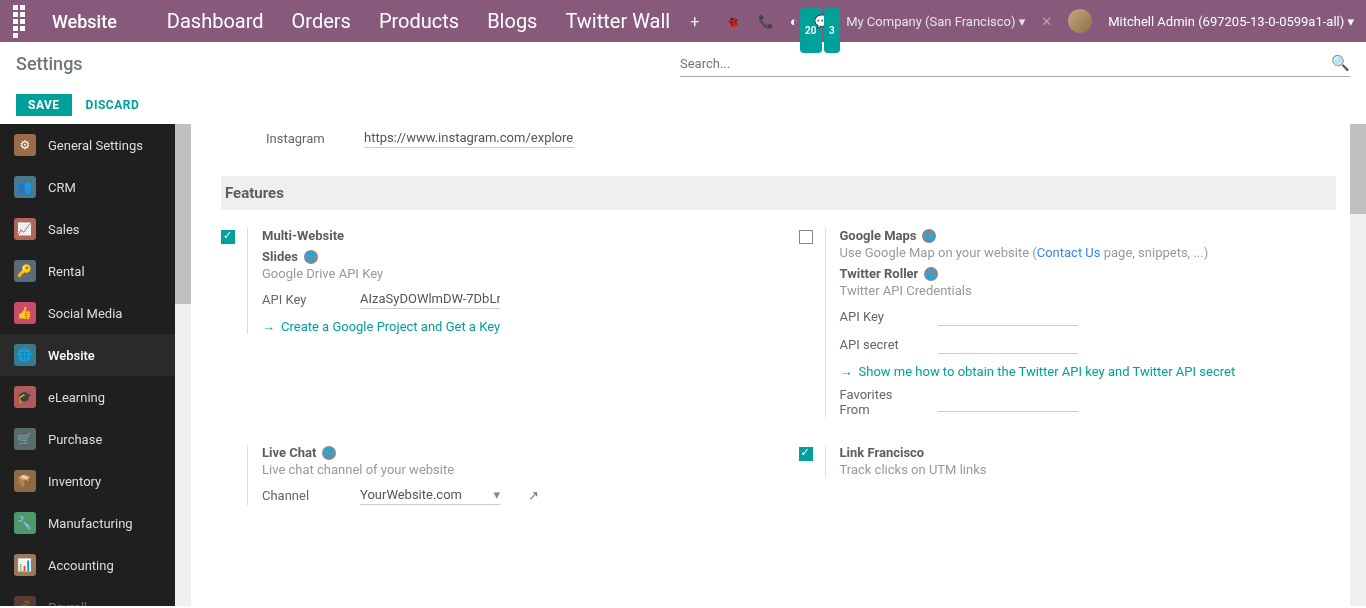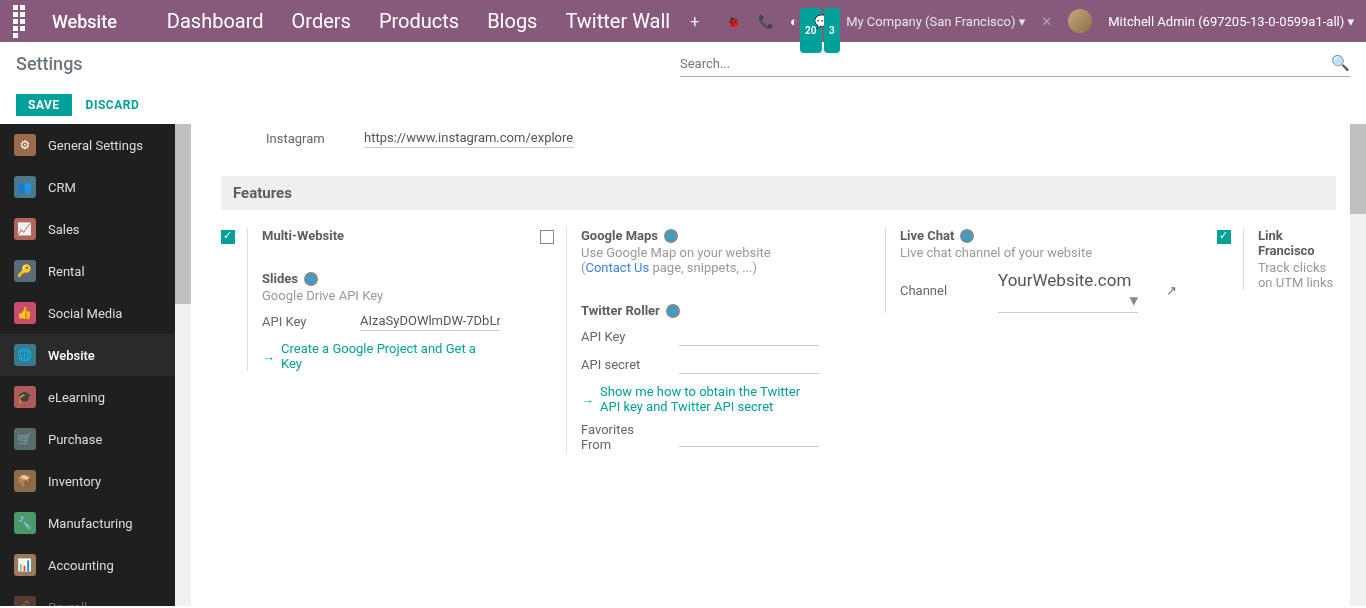--- a/index.html
+++ b/index.html
@@ -30,36 +30,36 @@
 .sidebar-item{display:flex;align-items:center;padding:10px 14px;gap:12px;cursor:pointer;font-size:13px}
 .sidebar-item.active{background:#2a2a2a;color:#fff;font-weight:500}
 .sb-icon{width:22px;height:22px;border-radius:3px;display:flex;align-items:center;justify-content:center;font-size:12px;color:#fff;flex-shrink:0}
 .scroll-track{width:16px;background:#f0f0f0;position:relative;flex-shrink:0}
 .scroll-thumb{position:absolute;width:100%;background:#c0c0c0;top:0;height:180px}
 .content{flex:1;overflow:hidden;position:relative;background:#fff}
 .content-inner{padding:0 30px 20px 30px}
 .instagram-row{display:flex;align-items:center;gap:28px;padding:4px 0 10px 45px}
 .instagram-row label{color:#666;font-size:13px;width:70px}
 .field-input{border:none;border-bottom:1px solid #ccc;width:210px;padding:2px 0;font-size:13px;color:#555;outline:none}
-.section-header{background:#efefef;padding:8px 12px;font-size:15px;font-weight:700;color:#5d5d5d;margin-top:18px}
-.features-grid{display:grid;grid-template-columns:1fr 1fr 1fr 1fr;gap:8px 40px;padding:18px 0 0 0}
+.section-header{background:#efefef;padding:8px 4px;font-size:15px;font-weight:700;color:#5d5d5d;margin-top:18px}
+.features-grid{display:grid;grid-template-columns:1fr 1fr;gap:8px 40px;padding:18px 0 0 0}
 .feature-box{display:flex;align-items:flex-start;gap:12px;padding-bottom:20px}
 .checkbox{width:14px;height:14px;margin-top:2px;border:1px solid #888;cursor:pointer;position:relative;flex-shrink:0}
 .checkbox.checked{background:#00a19a;border-color:#00a19a}
 .checkbox.checked::after{content:"✓";color:#fff;position:absolute;font-size:11px;top:-2px;left:1px}
 .feature-content{border-left:1px solid #ddd;padding-left:14px;flex:1}
 .feature-title{font-weight:700;color:#5d5d5d;font-size:13px;display:flex;align-items:center;gap:6px}
 .feature-desc{color:#999;font-size:13px;margin-top:2px}
 .globe{width:14px;height:14px;border-radius:50%;background:#888;color:#fff;font-size:9px;display:inline-flex;align-items:center;justify-content:center}
 .link-teal{color:#3b82f6;text-decoration:none;cursor:pointer}
-.sub-block{margin-top:28px}
+.sub-block{margin-top:6px}
 .kv-row{display:flex;align-items:center;margin-top:8px;gap:20px}
 .kv-row .key{width:78px;color:#666;font-size:13px}
 .arrow-link{color:#00a19a;font-size:13px;margin-top:10px;display:flex;align-items:center;gap:6px;cursor:pointer}
-.dropdown{border:none;border-bottom:1px solid #ccc;width:140px;padding:2px 0;font-size:17px;color:#555;background:none;cursor:pointer;position:relative}
+.dropdown{border:none;border-bottom:1px solid #ccc;width:140px;padding:2px 0;font-size:13px;color:#555;background:none;cursor:pointer;position:relative}
 .external-icon{color:#6c757d;font-size:13px;margin-left:8px;cursor:pointer}
 .right-scroll{position:absolute;right:0;top:0;width:16px;height:100%;background:#f0f0f0}
 .right-scroll-thumb{width:100%;background:#c0c0c0;height:90px}
 .dim{color:#aaa}
 </style>
 </head>
 <body>
 
 <div class="topbar">
   <div class="apps-icon">
@@ -201,20 +201,21 @@
             <div class="feature-title">
                 <span>Google Maps</span>
                 <span class="globe">🌐</span>
               </div>
             <div class="feature-desc"><span>Use Google Map on your website (</span><a class="link-teal">Contact Us</a><span> page, snippets, ...)</span></div>
             <div class="sub-block">
               <div class="feature-title">
                   <span>Twitter Roller</span>
                   <span class="globe">🌐</span>
                 </div>
+              <div class="feature-desc">Twitter API Credentials</div>
               <div class="kv-row">
                 <span class="key">API Key</span>
                 <input class="field-input" style="width: 140px;">
               </div>
               <div class="kv-row">
                 <span class="key">API secret</span>
                 <input class="field-input" style="width: 140px;">
               </div>
               <div class="arrow-link">→ <span>Show me how to obtain the Twitter API key and Twitter API secret</span></div>
               <div class="kv-row">

